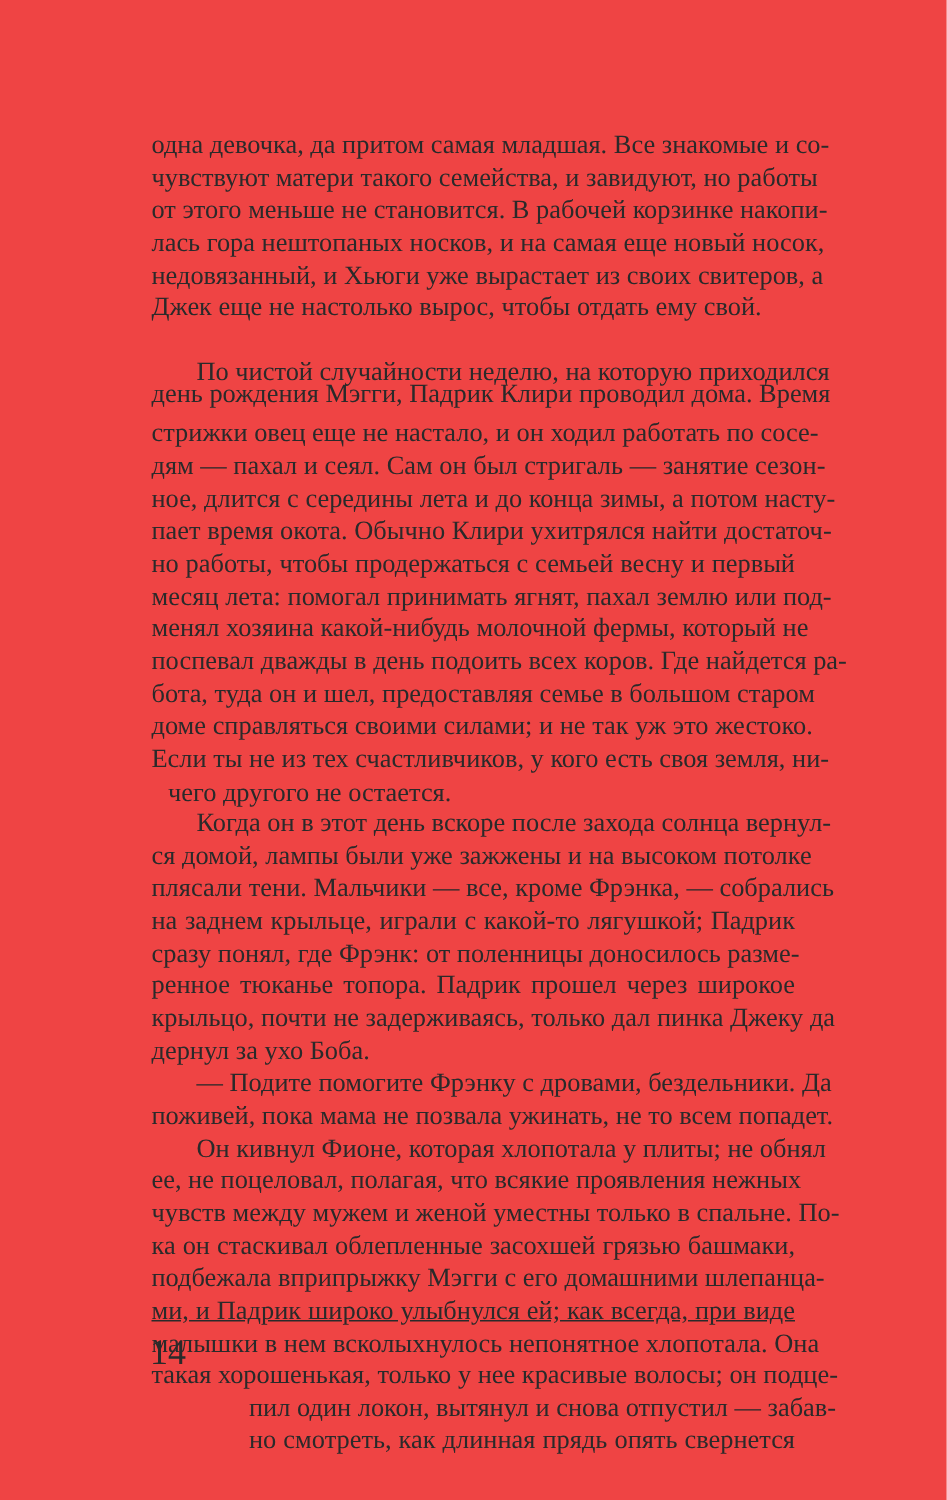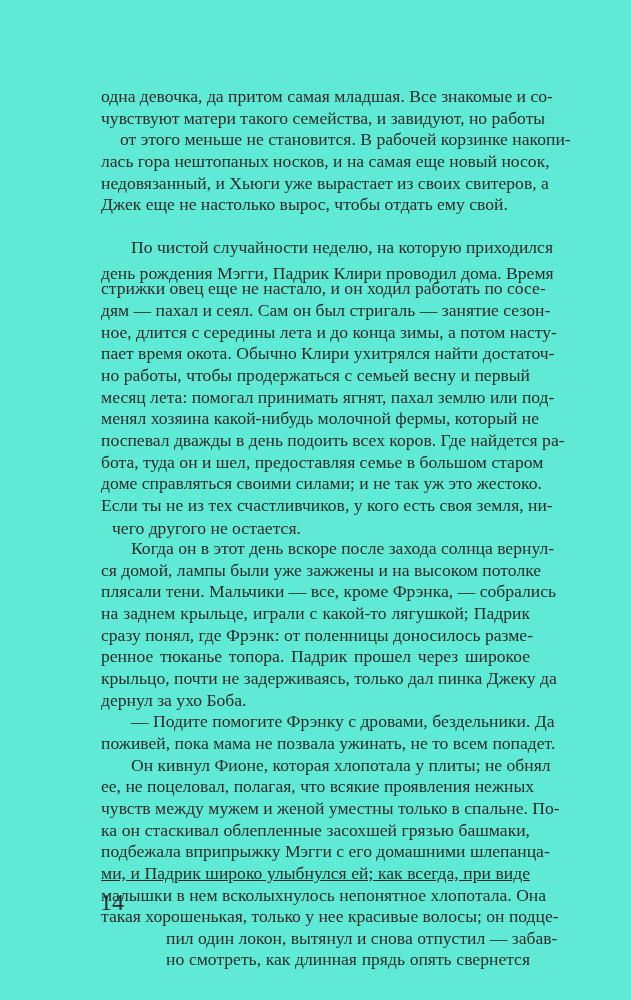--- a/index.html
+++ b/index.html
@@ -1,17 +1,17 @@
 <!DOCTYPE html>
 <html><head>
 <meta charset="utf-8">
 <style>
   html, body { margin: 0; padding: 0; background: #ffffff; }
   body { width: 631px; height: 1000px; position: relative; overflow: hidden; }
-  .page { position: absolute; left: 0; top: 0; width: 631px; height: 1000px; background: #5eead4; }
+  .page { position: absolute; left: 0; top: 0; width: 631px; height: 1000px; background: #ef4444; }
   .line {
     position: absolute;
     left: 101px;
     width: 429px;
     height: 22px;
     font-family: "Liberation Serif", "DejaVu Serif", serif;
     font-size: 17.6px;
     line-height: 22px;
     color: #2a2a2a;
     white-space: nowrap;
@@ -31,26 +31,26 @@
     color: #2a2a2a;
   }
 </style>
 </head>
 <body>
 
 <div class="page">
   <div id="text-body">
       <div class="line" style="top: 85px;">одна девочка, да притом самая младшая. Все знакомые и со-</div>
       <div class="line" style="top: 106.65px;">чувствуют матери такого семейства, и завидуют, но работы</div>
-      <div class="line" style="top: 128.3px; margin-left: 19px;">от этого меньше не становится. В рабочей корзинке накопи-</div>
+      <div class="line" style="top: 128.3px;">от этого меньше не становится. В рабочей корзинке накопи-</div>
       <div class="line" style="top: 149.95px;">лась гора нештопаных носков, и на самая еще новый носок,</div>
       <div class="line" style="top: 171.6px;">недовязанный, и Хьюги уже вырастает из своих свитеров, а</div>
       <div class="line last" style="top: 193.25px;">Джек еще не настолько вырос, чтобы отдать ему свой.</div>
       <div class="line indent" style="top: 236px;">По чистой случайности неделю, на которую приходился</div>
-      <div class="line" style="top: 262px;">день рождения Мэгги, Падрик Клири проводил дома. Время</div>
+      <div class="line" style="top: 251px;">день рождения Мэгги, Падрик Клири проводил дома. Время</div>
       <div class="line" style="top: 277.3px;">стрижки овец еще не настало, и он ходил работать по сосе-</div>
       <div class="line" style="top: 298.95px;">дям — пахал и сеял. Сам он был стригаль — занятие сезон-</div>
       <div class="line" style="top: 320.6px;">ное, длится с середины лета и до конца зимы, а потом насту-</div>
       <div class="line" style="top: 342.25px;">пает время окота. Обычно Клири ухитрялся найти достаточ-</div>
       <div class="line" style="top: 363.9px;">но работы, чтобы продержаться с семьей весну и первый</div>
       <div class="line" style="top: 385.55px;">месяц лета: помогал принимать ягнят, пахал землю или под-</div>
       <div class="line" style="top: 407.2px;">менял хозяина какой-нибудь молочной фермы, который не</div>
       <div class="line" style="top: 428.85px;">поспевал дважды в день подоить всех коров. Где найдется ра-</div>
       <div class="line" style="top: 450.5px;">бота, туда он и шел, предоставляя семье в большом старом</div>
       <div class="line" style="top: 472.15px;">доме справляться своими силами; и не так уж это жестоко.</div>

